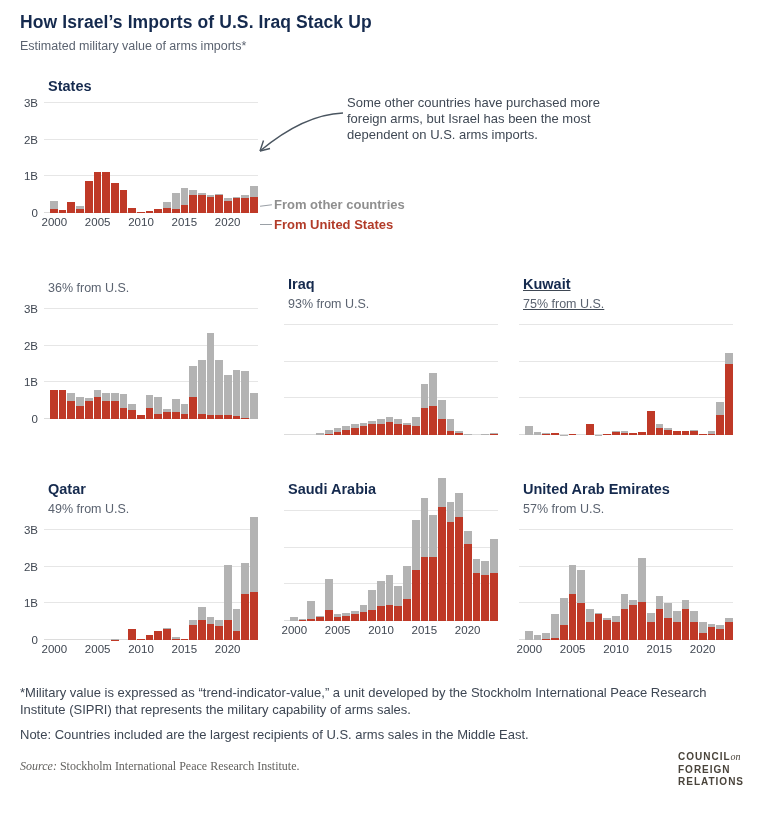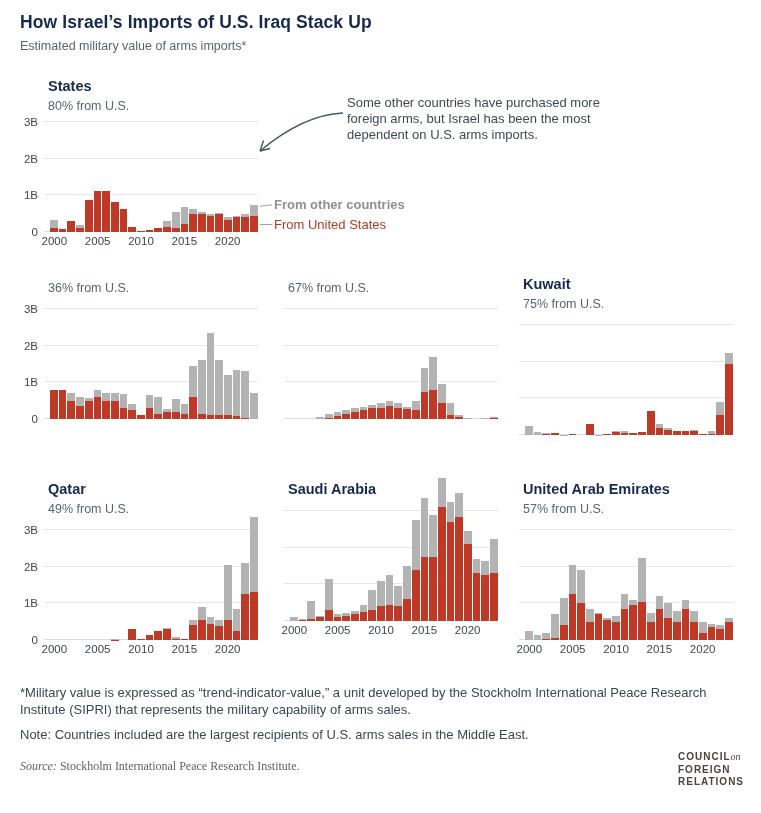--- a/index.html
+++ b/index.html
@@ -22,41 +22,40 @@
   .bars { position:absolute; left:6px; right:0; bottom:0; height:110px; display:flex; align-items:flex-end; gap:1px; overflow:visible; }
   .bar { flex:1 1 0; display:flex; flex-direction:column; justify-content:flex-end; }
   .seg-other { background:#b3b3b3; }
   .seg-us { background:#bf3927; }
   .ylab { position:absolute; right:100%; margin-right:6px; width:26px; text-align:right; font-size:11.5px; color:#3f4651; transform:translateY(-50%); }
   .xlab { position:absolute; top:113px; width:36px; text-align:center; font-size:11.5px; color:#3f4651; }
 
   .annotation { position:absolute; left:347px; top:95px; width:258px; font-size:13px; line-height:16px; color:#3f4854; }
   .arrow-svg { position:absolute; left:250px; top:99px; }
   .legend-other { position:absolute; left:274px; top:197px; font-size:13px; font-weight:bold; color:#8f8f8f; }
-  .legend-us { position:absolute; left:274px; top:217px; font-size:13px; font-weight:normal; color:#b23b28; }
+  .legend-us { position:absolute; left:274px; top:217px; font-size:13px; font-weight:bold; color:#b23b28; }
   .conn { position:absolute; height:1px; width:12px; background:#9aa0a6; }
   .conn1 { left:260px; top:205px; transform:rotate(-8deg); }
   .conn2 { left:260px; top:224px; }
 
   .footnote { position:absolute; left:20px; top:684px; width:706px; font-size:13px; line-height:17px; color:#3d4653; }
   .note { position:absolute; left:20px; top:727px; width:706px; font-size:13px; color:#3d4653; }
   .source { position:absolute; left:20px; top:759px; font-size:12px; color:#63625f; font-family:"Liberation Serif", serif; }
   .source .src-label { font-style:italic; }
   .logo { position:absolute; left:678px; top:751px; font-size:10px; font-weight:bold; letter-spacing:1px; line-height:12.5px; color:#4a443b; }
   .logo .on { font-family:"Liberation Serif", serif; font-style:italic; font-weight:normal; text-transform:lowercase; letter-spacing:0; font-size:10px; }
 </style>
 </head>
 <body>
 
 <h1 class="page-title">How Israel’s Imports of U.S. Iraq Stack Up</h1>
 <div class="page-subtitle">Estimated military value of arms imports*</div>
 
 <div class="chart tight" style="left:10px; top:78px;">
   <div class="heading">States</div>
-  <div class="sub">80% from U.S.</div>
   <div class="plot">
       <div class="gridline" style="bottom: 36.6667px;"></div>
       <div class="gridline" style="bottom: 73.3333px;"></div>
       <div class="gridline" style="bottom: 110px;"></div>
       <div class="baseline"></div>
       <div class="bars">
         <div class="bar">
           <div class="seg-other" style="height: 8.43333px;"></div>
           <div class="seg-us" style="height: 4.03333px;"></div>
         </div>
@@ -267,21 +266,22 @@
           <div class="seg-other" style="height: 25.6667px;"></div>
         </div>
       </div>
       <div class="ylab" style="top: 0px;">3B</div>
       <div class="ylab" style="top: 36.6667px;">2B</div>
       <div class="ylab" style="top: 73.3333px;">1B</div>
       <div class="ylab" style="top: 110px;">0</div>
     </div>
 </div>
 <div class="chart roomy" style="left:250px; top:276px;">
-  <div class="sub">67% from U.S.</div>
+  <div class="heading">Iraq</div>
+  <div class="sub">93% from U.S.</div>
   <div class="plot">
       <div class="gridline" style="bottom: 36.6667px;"></div>
       <div class="gridline" style="bottom: 73.3333px;"></div>
       <div class="gridline" style="bottom: 110px;"></div>
       <div class="baseline"></div>
       <div class="bars">
         <div class="bar"></div>
         <div class="bar"></div>
         <div class="bar"></div>
         <div class="bar">
@@ -358,21 +358,21 @@
         <div class="bar">
           <div class="seg-other" style="height: 0.733333px;"></div>
         </div>
         <div class="bar">
           <div class="seg-other" style="height: 1.46667px;"></div>
           <div class="seg-us" style="height: 0.733333px;"></div>
         </div>
       </div>
     </div>
 </div>
-<div class="chart roomy" style="left:485px; top:276px;">
+<div class="chart roomy" style="left:485px; top:276px;text-decoration:underline;">
   <div class="heading">Kuwait</div>
   <div class="sub">75% from U.S.</div>
   <div class="plot">
       <div class="gridline" style="bottom: 36.6667px;"></div>
       <div class="gridline" style="bottom: 73.3333px;"></div>
       <div class="gridline" style="bottom: 110px;"></div>
       <div class="baseline"></div>
       <div class="bars">
         <div class="bar">
           <div class="seg-other" style="height: 9.16667px;"></div>

